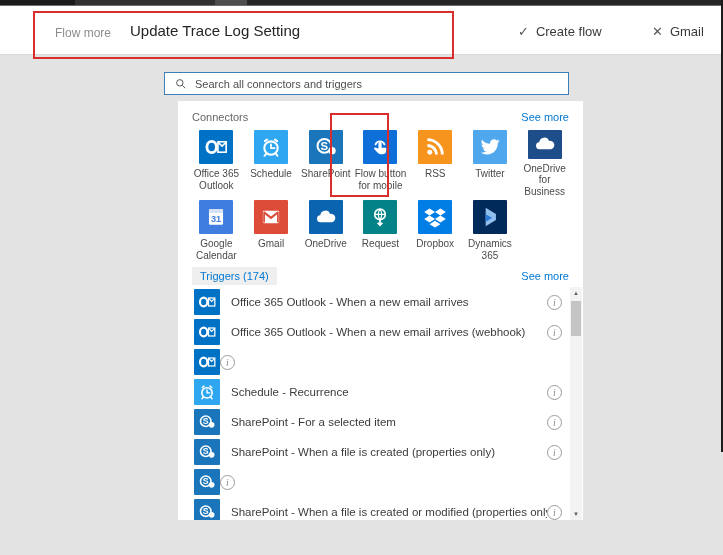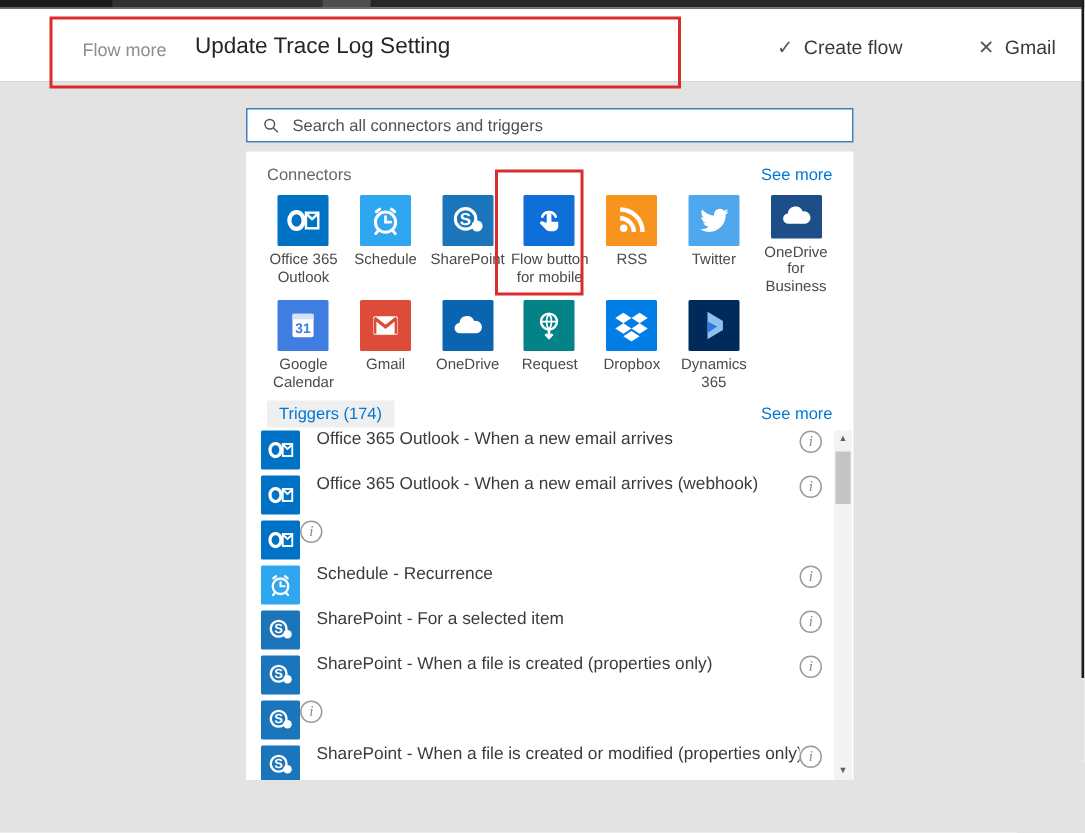--- a/index.html
+++ b/index.html
@@ -29,38 +29,38 @@
   .ann-flowname { left:33px; top:11px; width:421px; height:48px; }
   .ann-flowbutton { left:330px; top:113px; width:59px; height:84px; }
 
   
   .search-box { position:absolute; left:164px; top:72px; width:405px; height:23px; background:#fff; border:1px solid #3e7fb8; display:flex; align-items:center; padding:0 6px; }
   .search-box svg { width:14px; height:14px; flex:0 0 auto; margin:0 7px 0 3px; }
   .search-box input { border:none; outline:none; flex:1; font-size:11px; color:#444; font-family:"Liberation Sans", sans-serif; background:transparent; }
   .search-box input::placeholder { color:#4f4f4f; opacity:1; }
 
   
-  .panel { position:absolute; left:164px; top:101px; width:405px; height:419px; background:#ffffff; overflow:hidden; }
+  .panel { position:absolute; left:178px; top:101px; width:405px; height:419px; background:#ffffff; overflow:hidden; }
 
   .sect-head { position:absolute; left:14px; right:14px; display:flex; justify-content:space-between; align-items:center; }
   .connectors-head { top:10px; }
   .sect-title { font-size:11px; color:#666; }
   .see-more { font-size:11px; color:#0078d4; cursor:pointer; }
 
   .tile-grid { position:absolute; left:11px; top:26px; width:383px; display:grid; grid-template-columns:repeat(7,1fr); }
   .tile-cell { height:70px; display:flex; flex-direction:column; align-items:center; padding-top:3px; cursor:pointer; }
   .tile { width:34px; height:34px; border-radius:1px; display:flex; align-items:center; justify-content:center; }
   .tile svg { width:26px; height:26px; display:block; }
   .tile-label { margin-top:4px; font-size:10px; line-height:11.5px; color:#4a4a4a; text-align:center; }
 
   .triggers-head { top:166px; }
   .trig-chip { font-size:11px; color:#0078d4; background:#efefef; padding:3px 8px; cursor:pointer; }
 
   .trigger-list { position:absolute; left:0; top:186px; width:393px; }
-  .trigger-row { height:30px; display:flex; padding-left:10px; cursor:pointer; background:#fff; }
+  .trigger-row { height:30px; display:flex; align-items:center; padding-left:16px; cursor:pointer; background:#fff; }
   .trig-icon { width:26px; height:26px; border-radius:1px; flex:0 0 auto; display:flex; align-items:center; justify-content:center; }
   .trig-icon svg { width:20px; height:20px; display:block; }
   .trig-label { margin-left:11px; font-size:11.5px; color:#3b3b3b; flex:1; white-space:nowrap; overflow:hidden; }
   .info-icon { width:15px; height:15px; border:1px solid #9b9b9b; border-radius:50%; color:#8b8b8b; font-size:10px; font-family:"Liberation Serif", serif; font-style:italic; display:flex; align-items:center; justify-content:center; margin-right:9px; flex:0 0 auto; cursor:pointer; }
 
   
   .scrollbar { position:absolute; right:1px; top:186px; width:12px; height:233px; background:#f3f3f3; }
   .sb-arrow { position:absolute; left:0; width:12px; height:12px; font-size:6px; color:#606060; display:flex; align-items:center; justify-content:center; cursor:pointer; }
   .sb-up { top:0; }
   .sb-down { bottom:0; }

